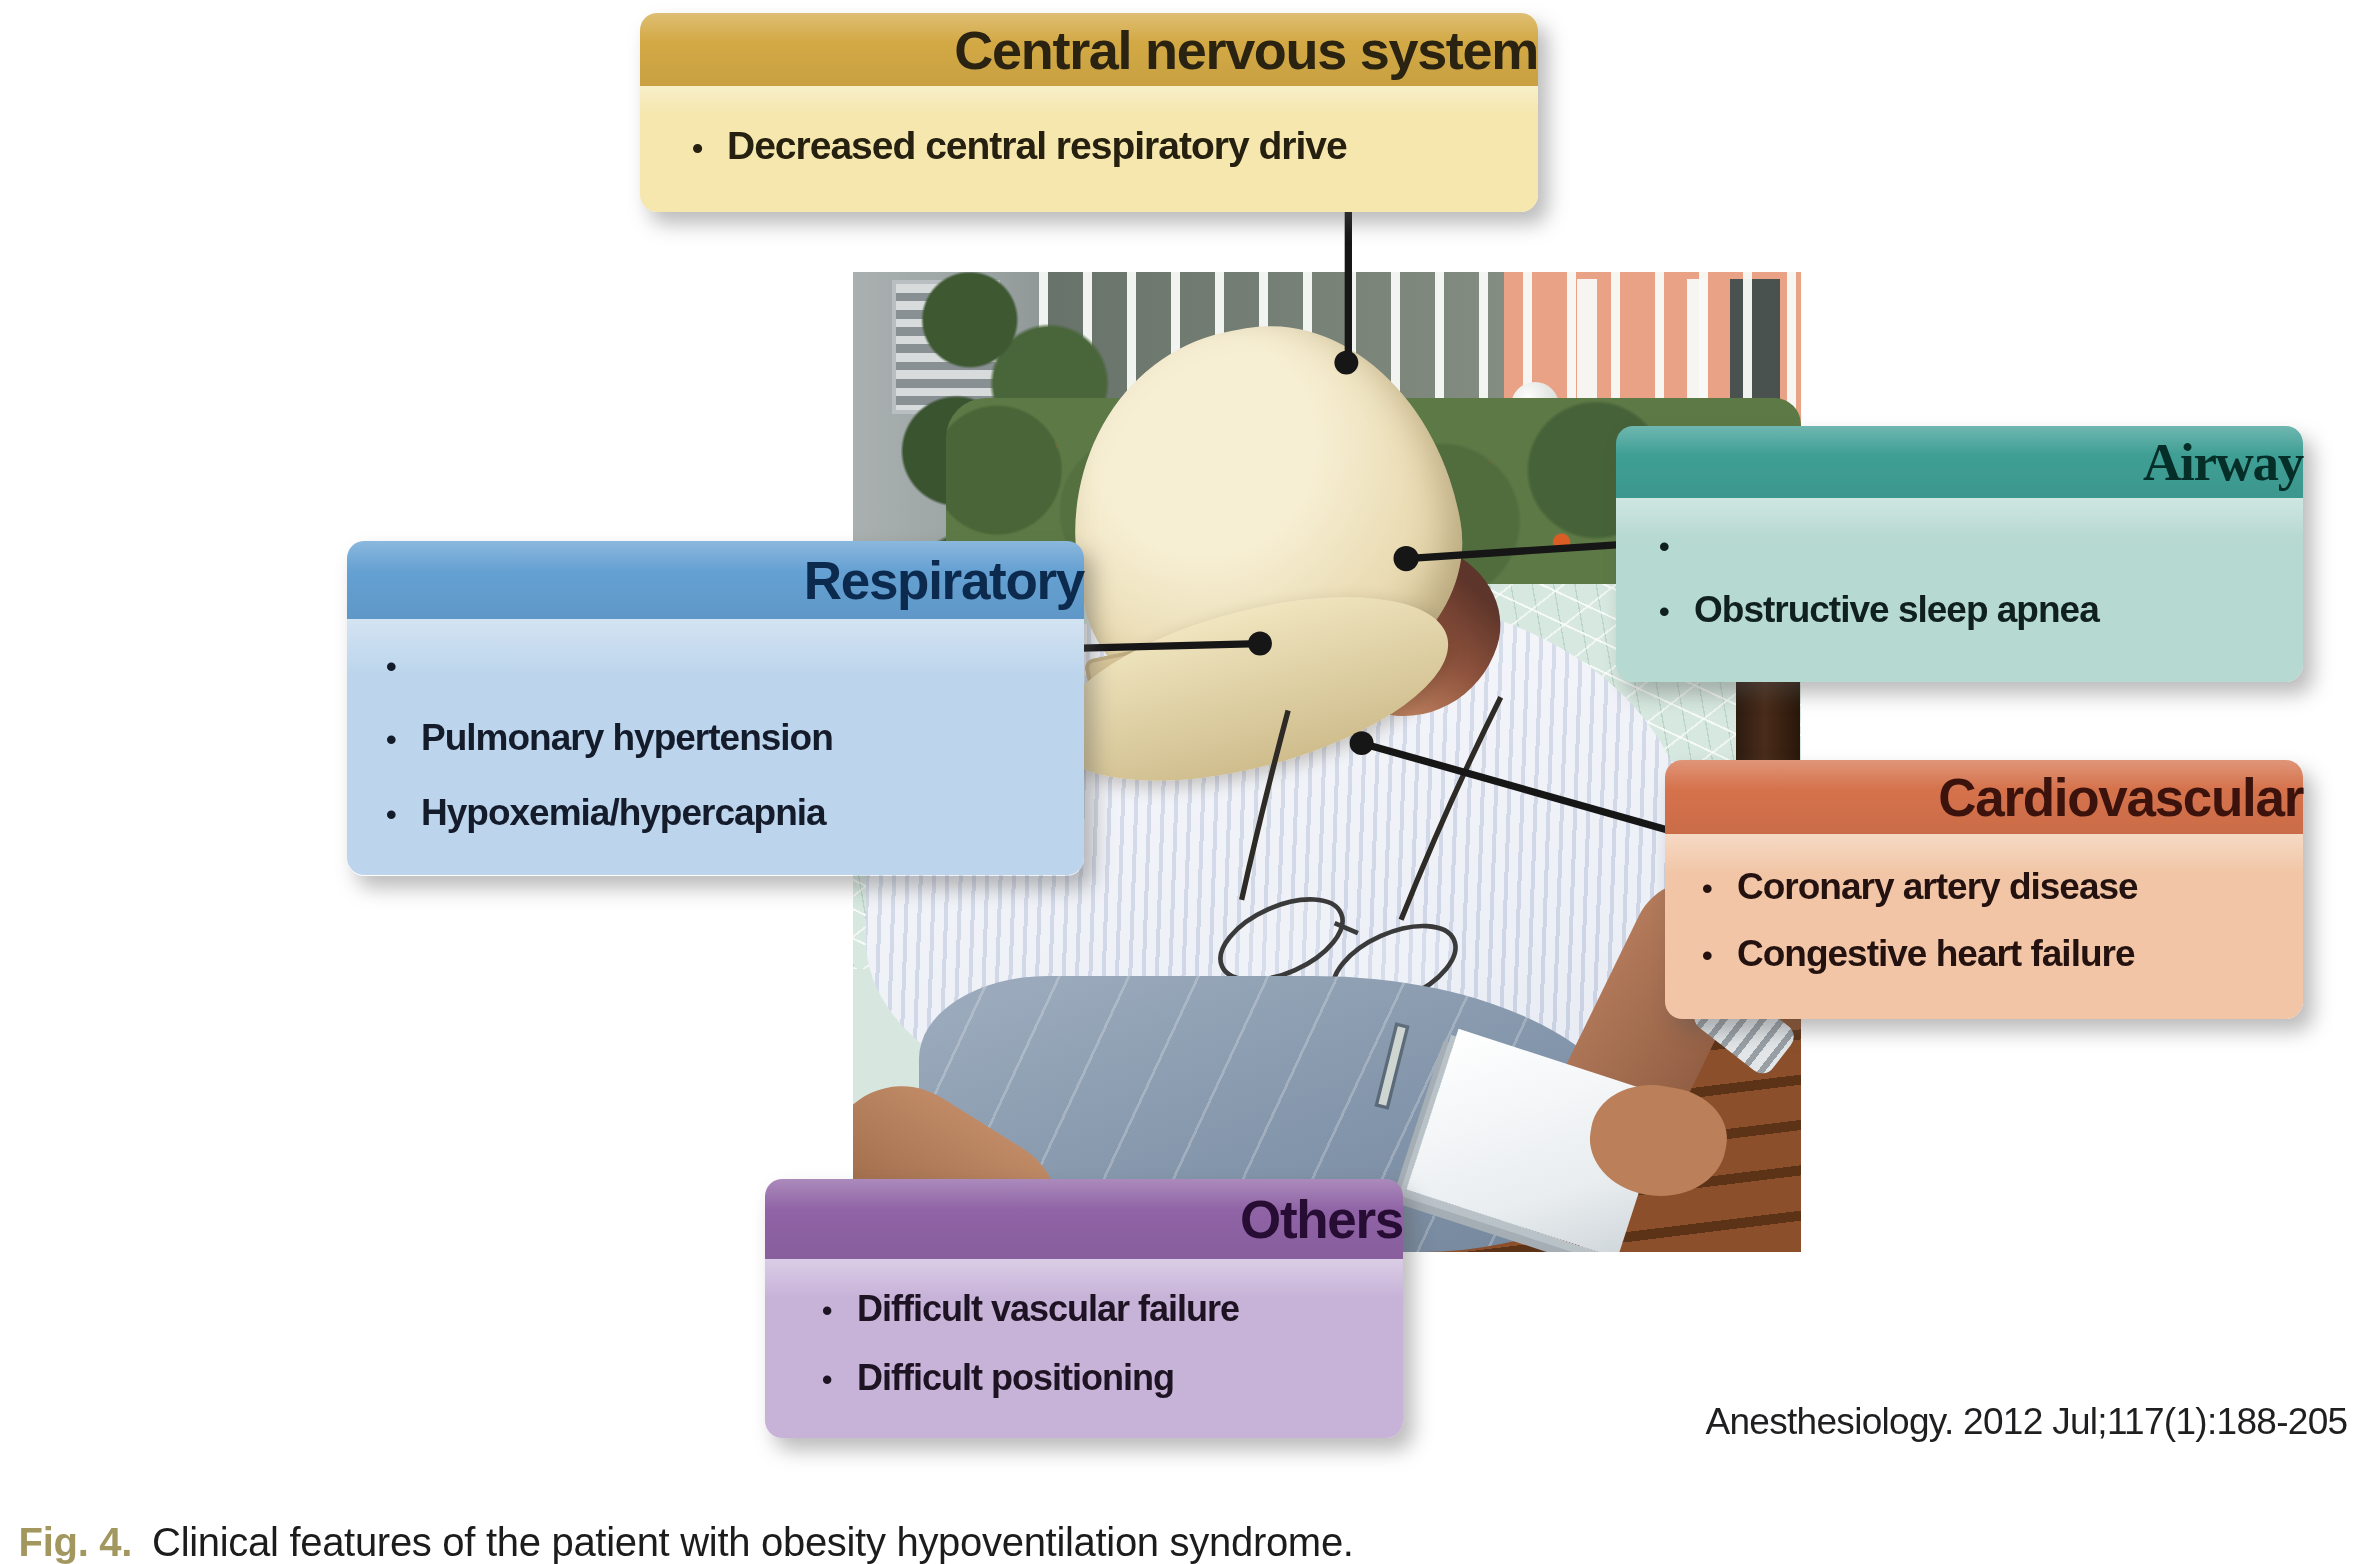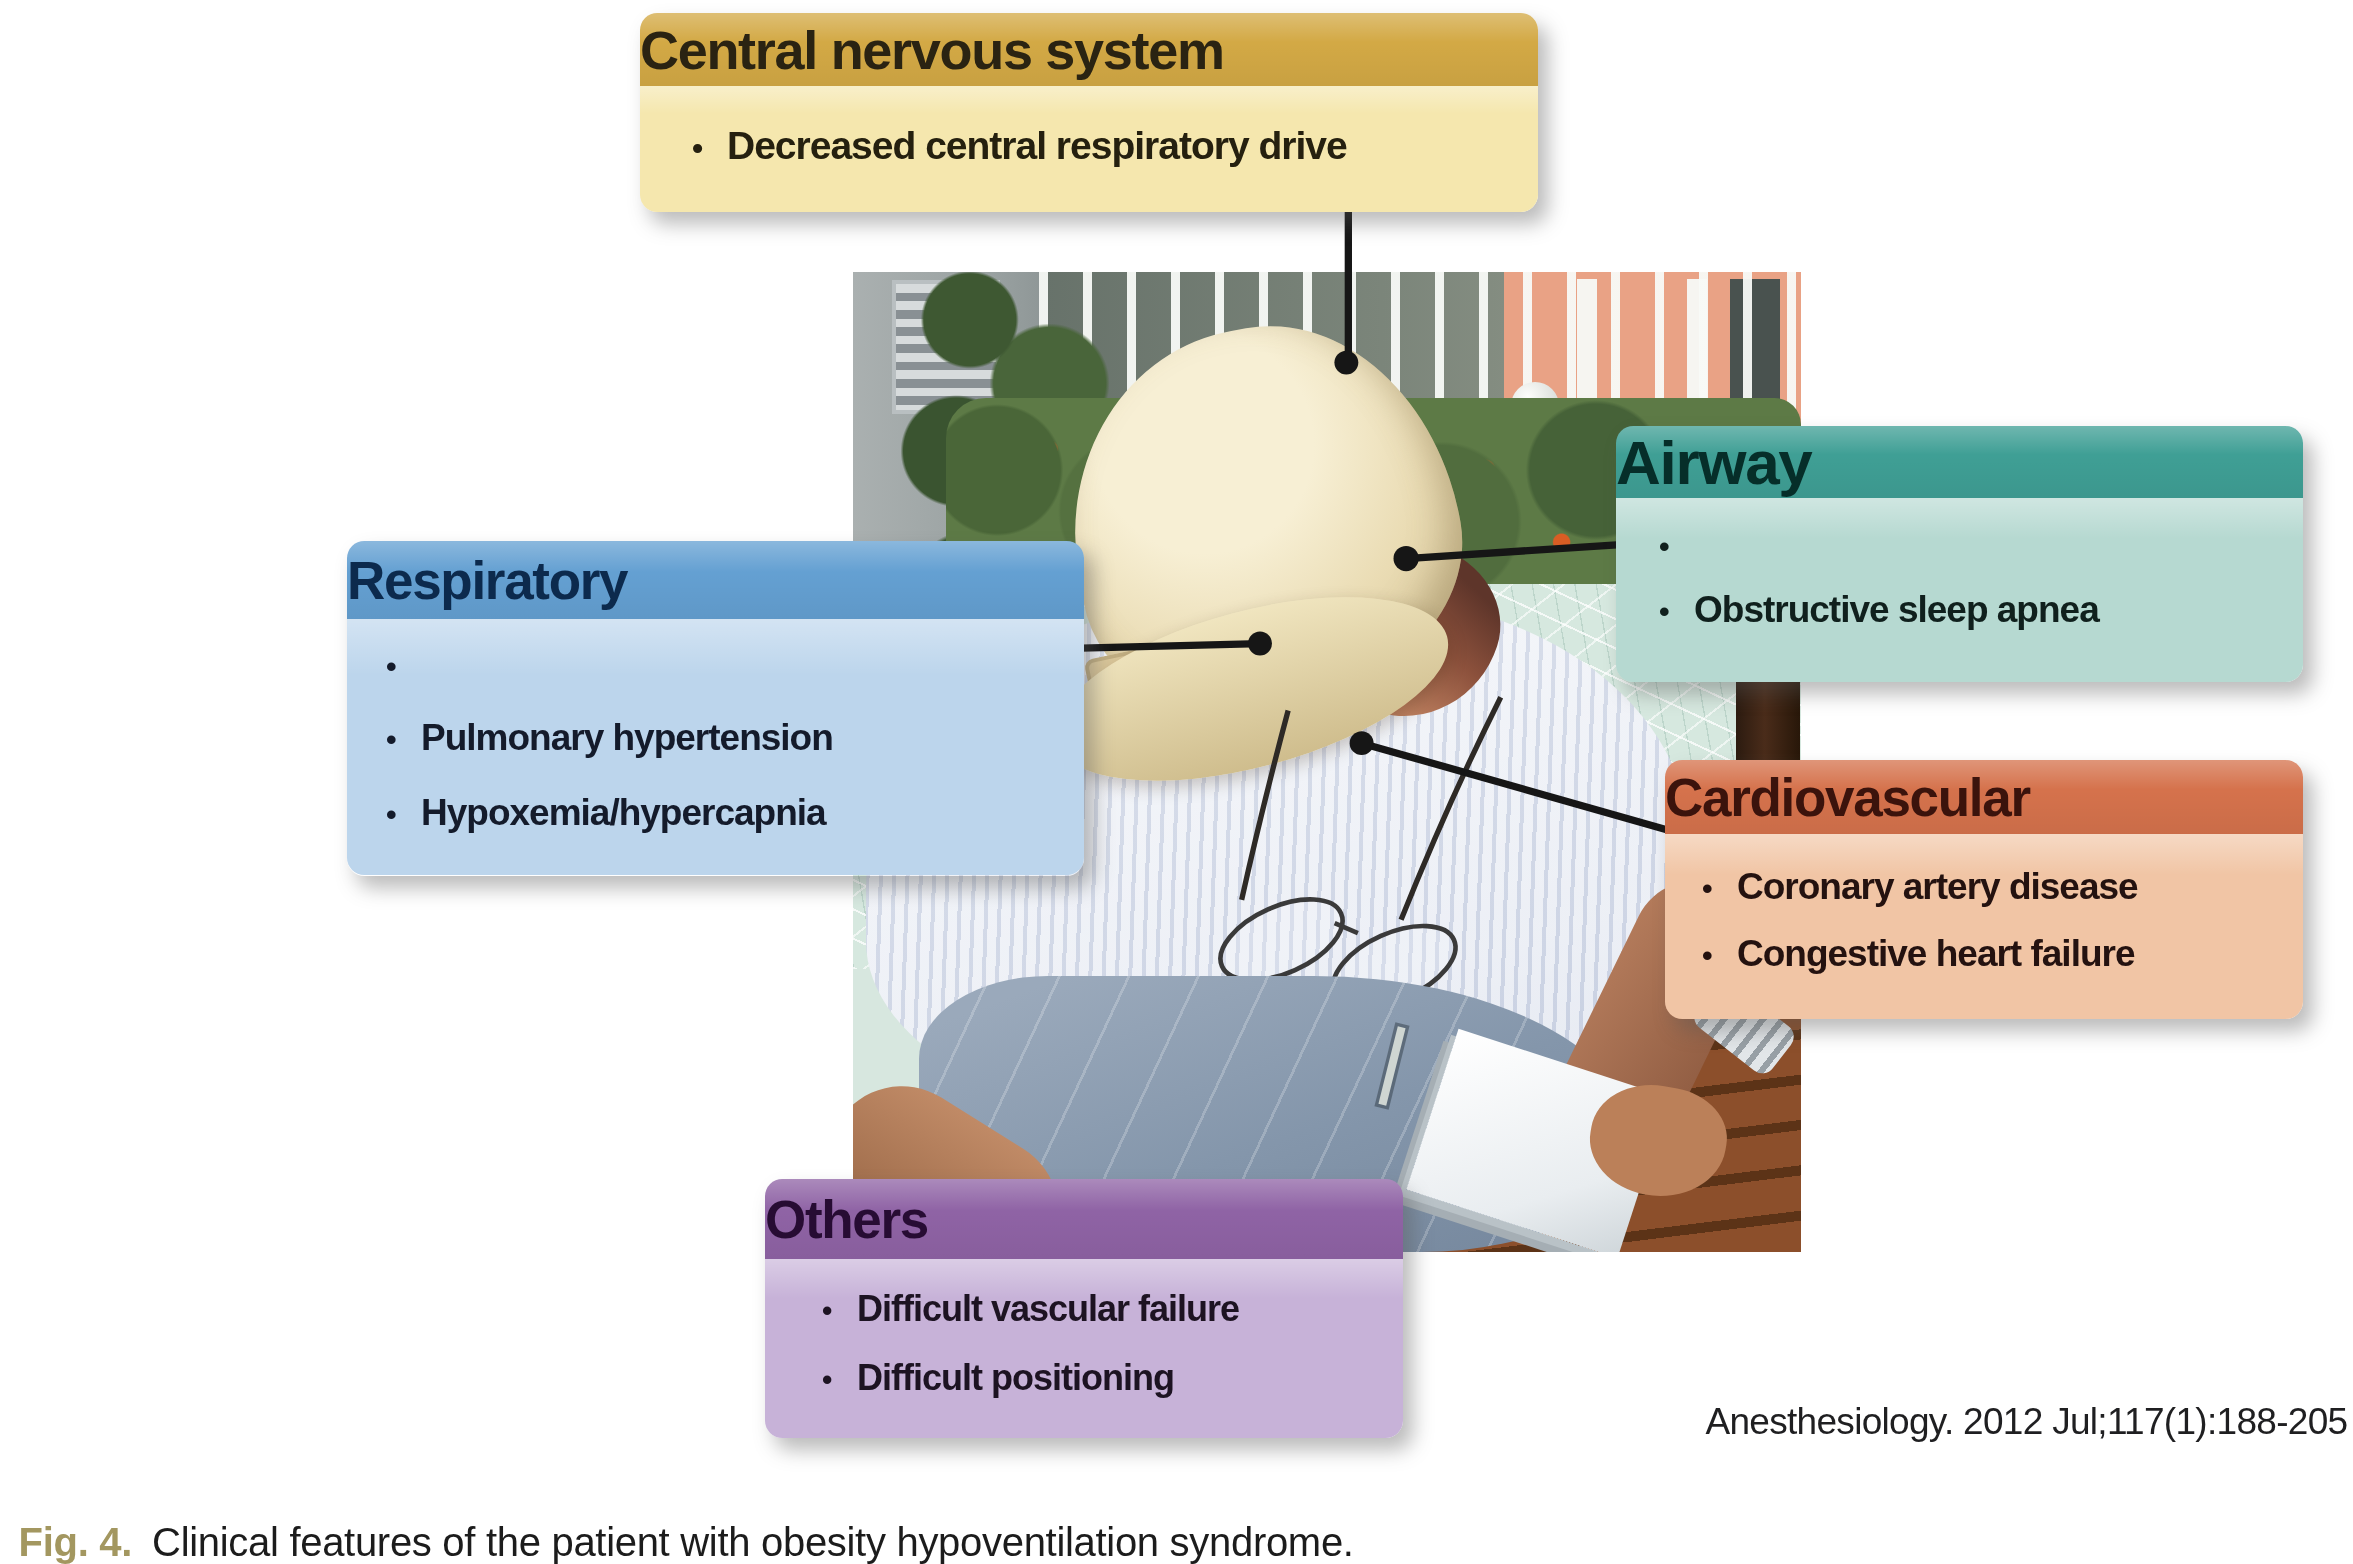--- a/index.html
+++ b/index.html
@@ -90,21 +90,21 @@
      box-shadow:-5.3px 8px 0 #b9c2c7,-10.6px 16px 0 #a5aeb4;}
   .hand{left:737px;top:814px;width:136px;height:110px;transform:rotate(10deg);
      border-radius:50% 45% 55% 50%;background:#bb8059;}
   .forearm-left{left:-33px;top:840px;width:246px;height:149px;border-radius:76px;transform:rotate(32deg);
      background:linear-gradient(180deg,#c08a66,#9a6847);}
 
   
   .callout{position:absolute;border-radius:17.3px;z-index:10;
            box-shadow:9.3px 12px 20px rgba(85,85,85,.40);}
   .callout-header{position:relative;width:100%;border-radius:17.3px 17.3px 0 0;
-      display:flex;align-items:center;justify-content:flex-start;
+      display:flex;align-items:center;justify-content:flex-end;
       background-image:linear-gradient(180deg,rgba(255,255,255,.25),rgba(255,255,255,0) 40%,rgba(0,0,0,.05));}
   .callout-title{font-weight:700;letter-spacing:-1.3px;}
   .callout-body{position:relative;width:100%;border-radius:0 0 17.3px 17.3px;
       display:flex;flex-direction:column;box-sizing:border-box;
       background-image:linear-gradient(180deg,rgba(255,255,255,.35),rgba(255,255,255,0) 22%);}
   .item{display:flex;align-items:baseline;font-weight:700;letter-spacing:-1px;white-space:nowrap;}
   .bullet{flex:0 0 35px;text-align:left;font-size:.82em;}
 
   #box-cns{left:640px;top:13.3px;width:898px;height:199px;}
   #box-cns .callout-header{height:73px;}
@@ -113,21 +113,21 @@
   #box-cns .item{font-size:39px;color:#25200f;}
 
   #box-respiratory{left:347px;top:541px;width:737px;height:335px;}
   #box-respiratory .callout-header{height:78px;}
   #box-respiratory .callout-title{font-size:53px;color:#0c2a4d;}
   #box-respiratory .callout-body{height:256px;padding:31px 0 0 39px;gap:33px;}
   #box-respiratory .item{font-size:37px;color:#141b2b;}
 
   #box-airway{left:1616px;top:426px;width:687px;height:256px;}
   #box-airway .callout-header{height:72px;}
-  #box-airway .callout-title{font-size:62px;color:#062e29;}
+  #box-airway .callout-title{font-size:53px;color:#062e29;font-family:Liberation Serif, serif;}
   #box-airway .callout-body{height:184px;padding:32px 0 0 43px;gap:25px;}
   #box-airway .item{font-size:37px;color:#10201d;}
 
   #box-cardiovascular{left:1665px;top:760px;width:638px;height:259px;}
   #box-cardiovascular .callout-header{height:74px;}
   #box-cardiovascular .callout-title{font-size:53px;color:#3b130c;}
   #box-cardiovascular .callout-body{height:185px;padding:32px 0 0 37px;gap:25px;}
   #box-cardiovascular .item{font-size:37px;color:#241210;}
 
   #box-others{left:721px;top:1179px;width:638px;height:259px;margin-left:44px;}

